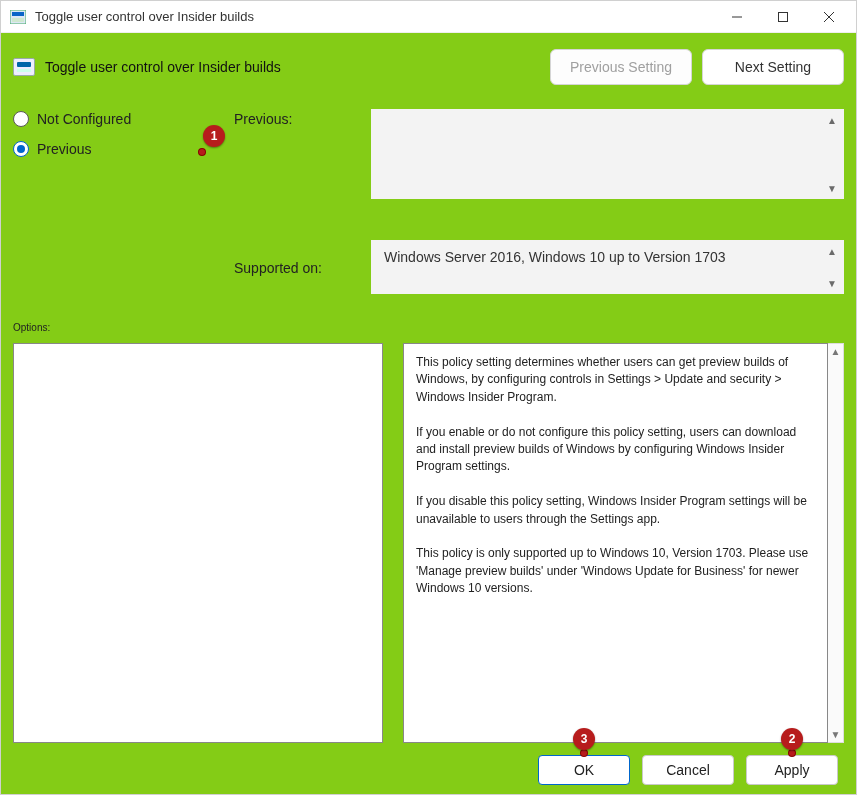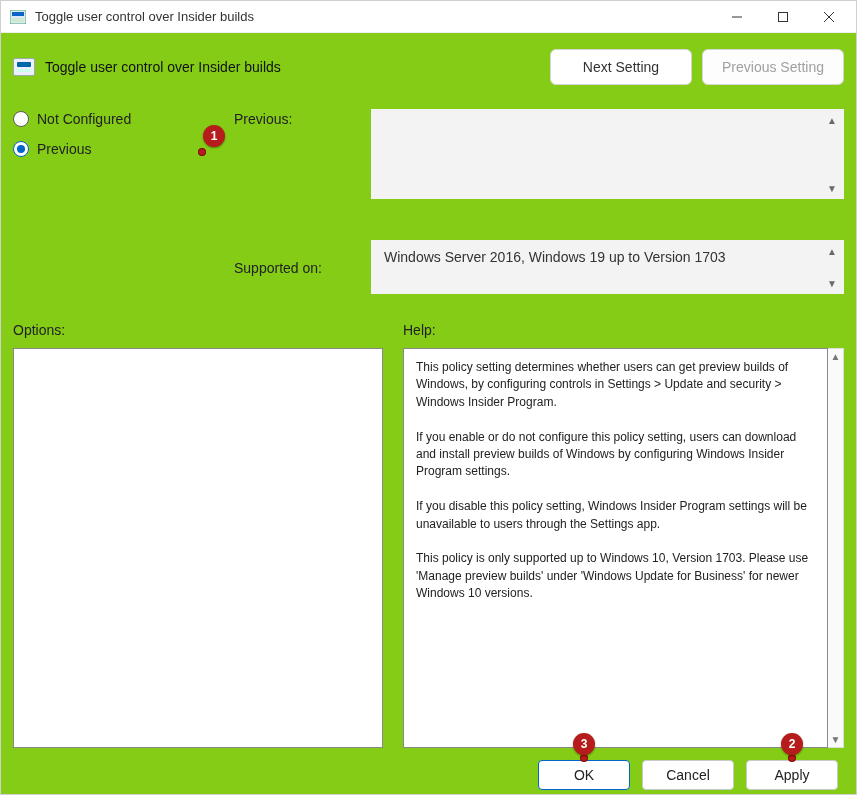--- a/index.html
+++ b/index.html
@@ -81,21 +81,21 @@
       height: 90px; background:#f3f3f3; border:1px solid #f3f3f3; position:relative;
     }
     .sb-top, .sb-bot {
       position:absolute; right:4px; width:14px; height:12px; color:#6a6a6a; display:flex; align-items:center; justify-content:center; font-size:10px;
     }
     .sb-top{ top:4px; } .sb-bot{ bottom:4px; }
     .supported-box{
       height: 54px; background:#f3f3f3; border:1px solid #f3f3f3; position:relative; padding:8px 20px 8px 12px; font-size:14px; color:#333;
     }
     .labels-row{ display:grid; grid-template-columns: 370px 1fr; column-gap: 20px; margin-top:28px; }
-    .labels-row .lab{ font-size:14px; color:#222; }
+    .labels-row .lab{ font-size:10px; color:#222; }
     .panes{ display:grid; grid-template-columns: 370px 1fr; column-gap: 20px; margin-top:10px; flex:1; min-height:0;}
     .opt-pane{ border:1px solid #888; background:#fff; height: 400px;}
     .help-wrap{ display:flex; height:400px;}
     .help-pane{ border:1px solid #888; background:#fff; flex:1; padding:10px 12px; font-size:12px; line-height:1.45; color:#222; overflow:hidden; white-space:pre-wrap;}
     .help-sb{ width:16px; border:1px solid #ddd; border-left:none; display:flex; flex-direction:column; justify-content:space-between; align-items:center; background:#fafafa;}
     .help-sb span{ font-size:10px; color:#777; padding:2px 0;}
     .footer{
       display:flex; justify-content:flex-end; gap:12px; padding:12px 6px 8px 0;
     }
     .btn{
@@ -155,22 +155,22 @@
         </svg>
     </div>
   </div>
 
   <div class="body">
 
     <div class="hdr-row">
       <div class="hicon"></div>
       <div class="hdr-title">Toggle user control over Insider builds</div>
       <div class="hdr-spacer"></div>
+      <div class="navbtn disabled">Previous Setting</div>
       <div class="navbtn">Next Setting</div>
-      <div class="navbtn disabled">Previous Setting</div>
     </div>
 
     <div class="grid1">
 
       <div class="radios" style="grid-row: 1 / span 2;">
         <div class="radio">
           <span class="dot"></span>
           <span>Not Configured</span>
         </div>
         <div class="radio sel rel ann1">
@@ -183,29 +183,28 @@
 
       <div class="lbl-right">Previous:</div>
       <div class="comment-box">
         <span class="sb-top">▲</span>
         <span class="sb-bot">▼</span>
 
       </div>
 
       <div class="lbl-right" style="align-self:center;">Supported on:</div>
       <div class="supported-box">
-        <span>Windows Server 2016, Windows 19 up to Version 1703</span>
+        <span>Windows Server 2016, Windows 10 up to Version 1703</span>
         <span class="sb-top">▲</span>
         <span class="sb-bot">▼</span>
       </div>
     </div>
 
     <div class="labels-row">
       <div class="lab">Options:</div>
-      <div class="lab">Help:</div>
     </div>
 
     <div class="panes">
       <div class="opt-pane"></div>
       <div class="help-wrap">
         <div class="help-pane">This policy setting determines whether users can get preview builds of Windows, by configuring controls in Settings &gt; Update and security &gt; Windows Insider Program.
 
 If you enable or do not configure this policy setting, users can download and install preview builds of Windows by configuring Windows Insider Program settings.
 
 If you disable this policy setting, Windows Insider Program settings will be unavailable to users through the Settings app.

